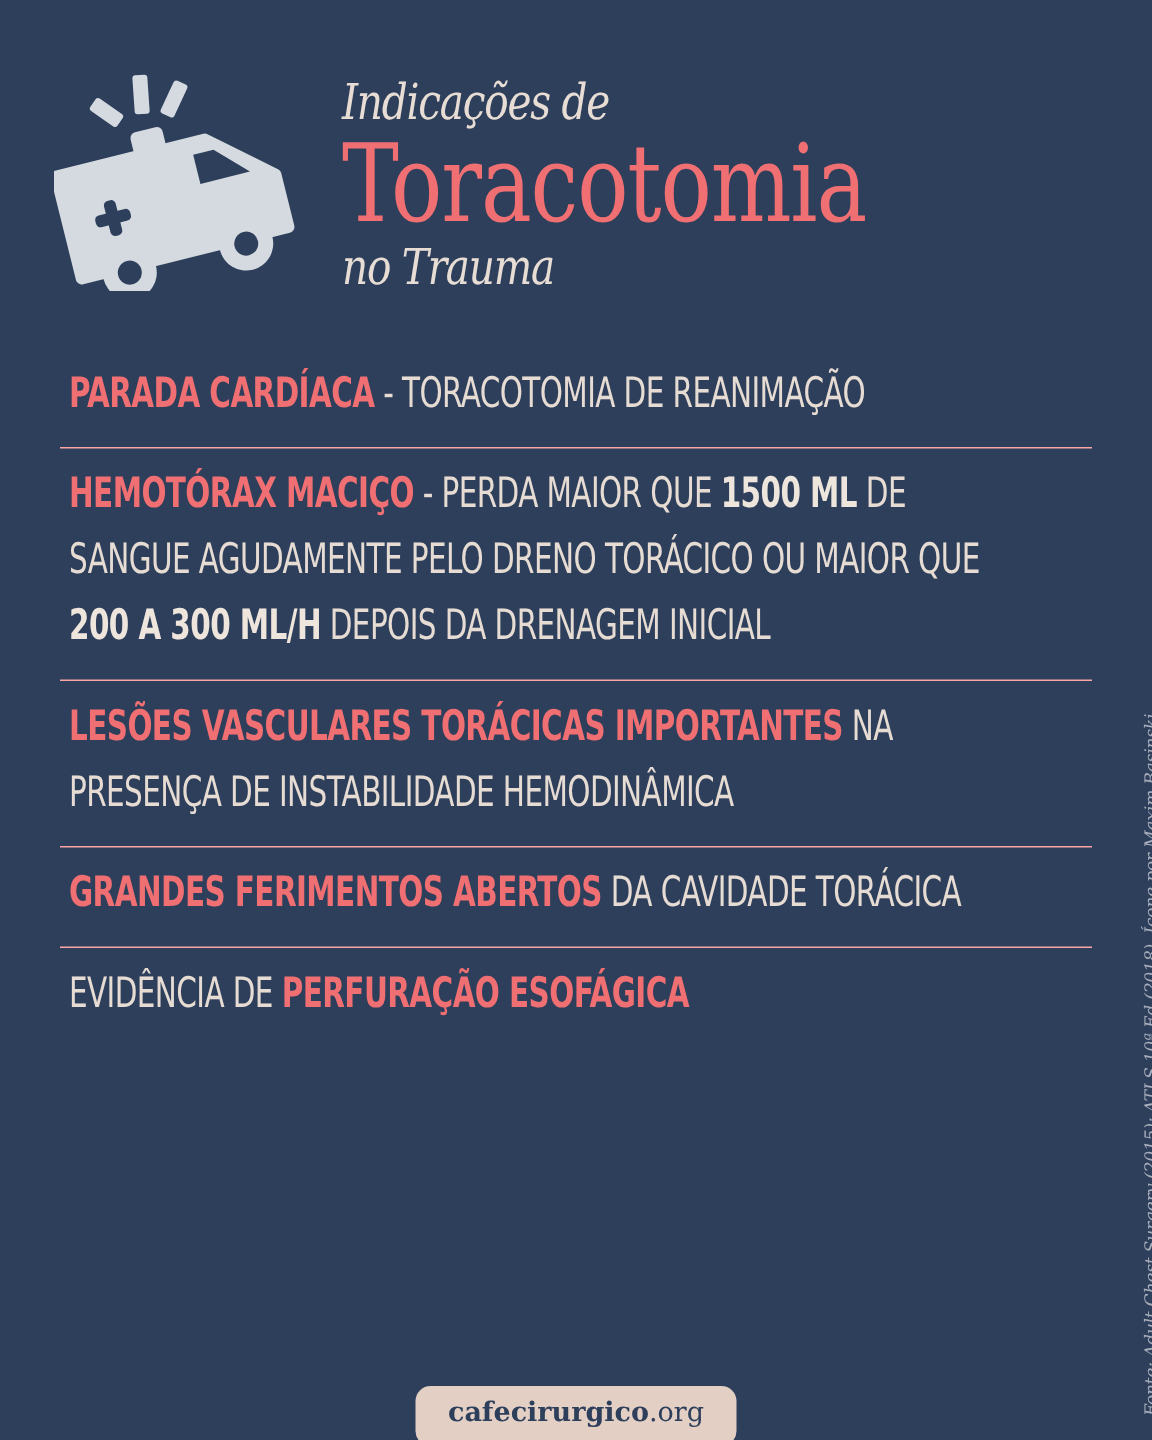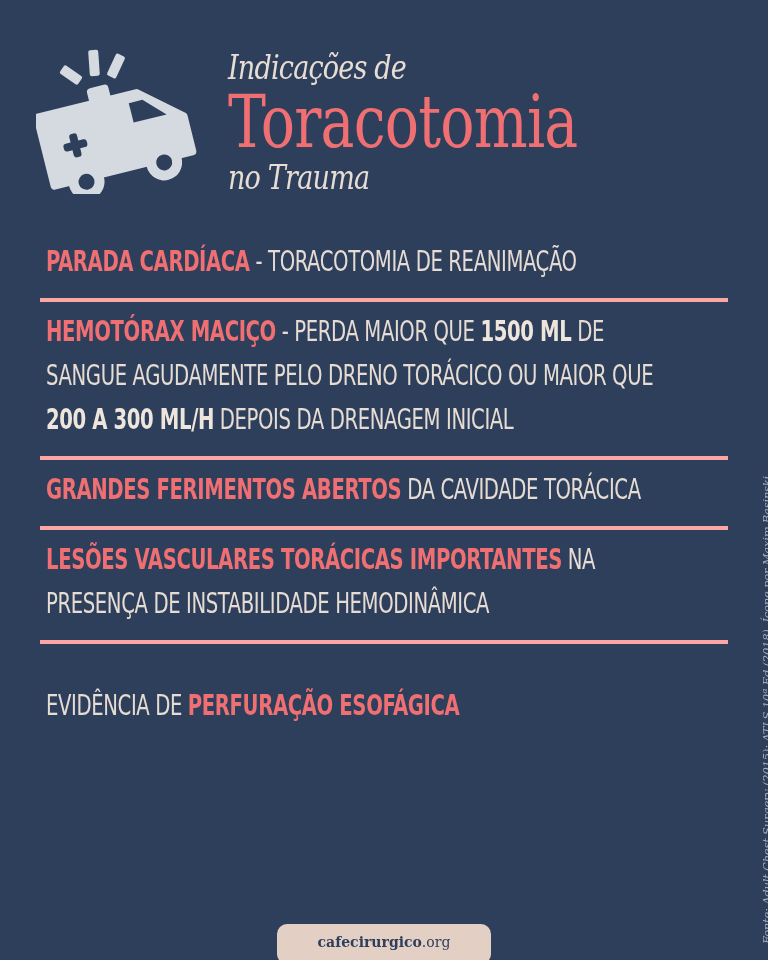--- a/index.html
+++ b/index.html
@@ -18,39 +18,39 @@
     transform: scaleX(0.82); transform-origin: left center; white-space: nowrap;
   }
   .title-main {
     font-family: "DejaVu Serif", serif; font-weight: normal;
     color: #ef6f72; font-size: 72px; line-height: 80px; letter-spacing: -1px;
     transform: scaleX(0.79); transform-origin: left center; white-space: nowrap;
     margin-top: -6px; margin-bottom: -4px;
   }
   .list { position: absolute; left: 40px; top: 232px; width: 688px; }
   .item {
-    border-bottom: 4px solid #fca5a5;
+    border-bottom: 1px solid #fca5a5;
     padding: 8px 6px 14px 6px;
   }
-  .item:last-child { border-bottom: none; margin-top: 32px; }
+  .item:last-child { border-bottom: none; }
   .line {
     font-family: "DejaVu Sans Condensed", "DejaVu Sans", sans-serif;
     font-size: 28px; line-height: 44px; color: #e6dcd3;
     white-space: nowrap; letter-spacing: -0.5px;
     transform: scaleX(0.78); transform-origin: left center;
   }
   .hl { color: #ef6f72; font-weight: bold; }
   .bd { color: #eee5dc; font-weight: bold; }
   .footer-pill {
     position: absolute; left: 277px; top: 924px; width: 214px; height: 40px;
     background: #e3cfc4; border-radius: 10px;
     text-align: center;
   }
   .footer-pill span {
-    font-family: "DejaVu Serif", serif; font-size: 14px; line-height: 36px; color: #2e3f5b;
+    font-family: "DejaVu Serif", serif; font-size: 18px; line-height: 36px; color: #2e3f5b;
   }
   .footer-pill .dom { font-weight: bold; }
   .side-note {
     position: absolute; left: 760px; top: 944px;
     transform: rotate(-90deg); transform-origin: left top;
     font-family: "DejaVu Serif", serif; font-style: italic; font-size: 11.5px;
     color: #a7adbb; white-space: nowrap; letter-spacing: -0.2px;
   }
 </style>
 </head>
@@ -89,25 +89,25 @@
 <div class="list">
   <div class="item">
     <div class="line"><span class="hl">PARADA CARDÍACA</span><span> - TORACOTOMIA DE REANIMAÇÃO</span></div>
   </div>
   <div class="item">
     <div class="line"><span class="hl">HEMOTÓRAX MACIÇO</span><span> - PERDA MAIOR QUE </span><span class="bd">1500 ML</span><span> DE</span></div>
     <div class="line"><span>SANGUE AGUDAMENTE PELO DRENO TORÁCICO OU MAIOR QUE</span></div>
     <div class="line"><span class="bd">200 A 300 ML/H</span><span> DEPOIS DA DRENAGEM INICIAL</span></div>
   </div>
   <div class="item">
-    <div class="line"><span class="hl">GRANDES FERIMENTOS ABERTOS</span><span> DA CAVIDADE TORÁCICA</span></div>
+    <div class="line"><span class="hl">LESÕES VASCULARES TORÁCICAS IMPORTANTES</span><span> NA</span></div>
+    <div class="line"><span>PRESENÇA DE INSTABILIDADE HEMODINÂMICA</span></div>
   </div>
   <div class="item">
-    <div class="line"><span class="hl">LESÕES VASCULARES TORÁCICAS IMPORTANTES</span><span> NA</span></div>
-    <div class="line"><span>PRESENÇA DE INSTABILIDADE HEMODINÂMICA</span></div>
+    <div class="line"><span class="hl">GRANDES FERIMENTOS ABERTOS</span><span> DA CAVIDADE TORÁCICA</span></div>
   </div>
   <div class="item">
     <div class="line"><span>EVIDÊNCIA DE </span><span class="hl">PERFURAÇÃO ESOFÁGICA</span></div>
   </div>
 </div>
 
 <div class="footer-pill">
   <span class="dom">cafecirurgico</span><span>.org</span>
 </div>
 

